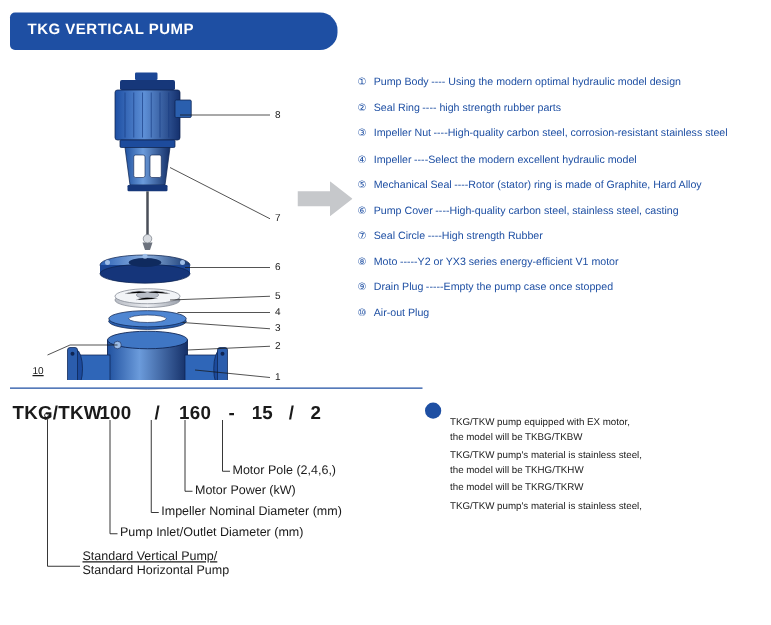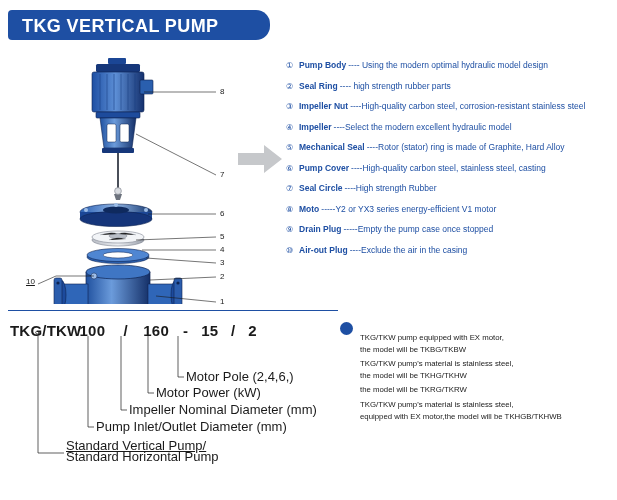--- a/index.html
+++ b/index.html
@@ -18,21 +18,21 @@
   #title-bar {
     position: absolute;
     left: 8px; top: 10px;
     width: 262px; height: 30px;
     background: #1e4fa3;
     border-radius: 4px 14px 14px 4px;
   }
   #title-text {
     position: absolute;
     left: 22px; top: 16px;
-    font-size: 18px;
+    font-size: 12px;
     font-weight: bold;
     color: #ffffff;
     letter-spacing: 0.4px;
   }
 
   
   #pump-area {
     position: absolute;
     left: 8px; top: 44px;
     width: 230px; height: 260px;
@@ -62,21 +62,21 @@
   }
   .legend-num {
     width: 13px;
     flex: 0 0 13px;
     font-size: 8px;
     color: #1e4fa3;
     text-align: left;
     padding-top: 0px;
   }
   .legend-name {
-    font-weight: bold;
+    font-weight: normal;
     white-space: nowrap;
     margin-right: 2px;
   }
   .legend-desc { white-space: nowrap; }
 
   
   #model-section {
     position: absolute;
     left: 8px; top: 310px;
     width: 330px; height: 185px;
@@ -96,21 +96,21 @@
     letter-spacing: 0.2px;
     white-space: nowrap;
   }
   .model-part { display: inline-block; }
   .model-sep { display: inline-block; color: #1a1a1a; }
 
   #leaders { position: absolute; left: 0; top: 0; }
 
   .leader-label {
     position: absolute;
-    font-size: 13px;
+    font-size: 10px;
     color: #1a1a1a;
     white-space: nowrap;
     line-height: 9px;
   }
 
   
   #notes {
     position: absolute;
     left: 340px; top: 320px;
     width: 272px;
@@ -273,21 +273,21 @@
 
   <span class="callout" style="left:212px; top:43px;">8</span>
   <span class="callout" style="left:212px; top:126px;">7</span>
   <span class="callout" style="left:212px; top:165px;">6</span>
   <span class="callout" style="left:212px; top:188px;">5</span>
   <span class="callout" style="left:212px; top:201px;">4</span>
   <span class="callout" style="left:212px; top:214px;">3</span>
   <span class="callout" style="left:212px; top:228px;">2</span>
   <span class="callout" style="left:212px; top:253px;">1</span>
   <span class="callout" style="left:27px;  top:285px;">9</span>
-  <span class="callout" style="left:18px;  top:233px;text-decoration:underline;">10</span>
+  <span class="callout" style="left:18px;  top:248px;text-decoration:underline;">10</span>
 </div>
 
 <div id="arrow">
   <svg width="44" height="28" viewBox="0 0 44 28">
     <polygon points="0,8 26,8 26,0 44,14 26,28 26,20 0,20" fill="#c6c8cb"></polygon>
   </svg>
 </div>
 
 <div id="legend">
   <div class="legend-row">
@@ -331,21 +331,20 @@
     <span class="legend-desc">-----Y2 or YX3 series energy-efficient V1 motor</span>
   </div>
   <div class="legend-row">
     <span class="legend-num">⑨</span>
     <span class="legend-name">Drain Plug</span>
     <span class="legend-desc">-----Empty the pump case once stopped</span>
   </div>
   <div class="legend-row">
     <span class="legend-num">⑩</span>
     <span class="legend-name">Air-out Plug</span>
-    <span class="legend-desc">----Exclude the air in the casing</span>
   </div>
 </div>
 
 <div id="model-section">
   <div id="model-top-rule"></div>
 
   <div id="model-code">
     <span class="model-part" style="width:58px;">TKG/TKW</span>
     <span class="model-part" style="width:40px; text-align:center;">100</span>
     <span class="model-sep" style="width:18px; text-align:center;">/</span>
@@ -388,15 +387,14 @@
   </div>
   <div class="note-group">
     <div class="note-line">TKG/TKW pump's material is stainless steel,</div>
     <div class="note-line">the model will be TKHG/TKHW</div>
   </div>
   <div class="note-group">
     <div class="note-line">the model will be TKRG/TKRW</div>
   </div>
   <div class="note-group">
     <div class="note-line">TKG/TKW pump's material is stainless steel,</div>
-    <div class="note-line">equipped with EX motor,the model will be TKHGB/TKHWB</div>
   </div>
 </div>
 
 </body></html>

